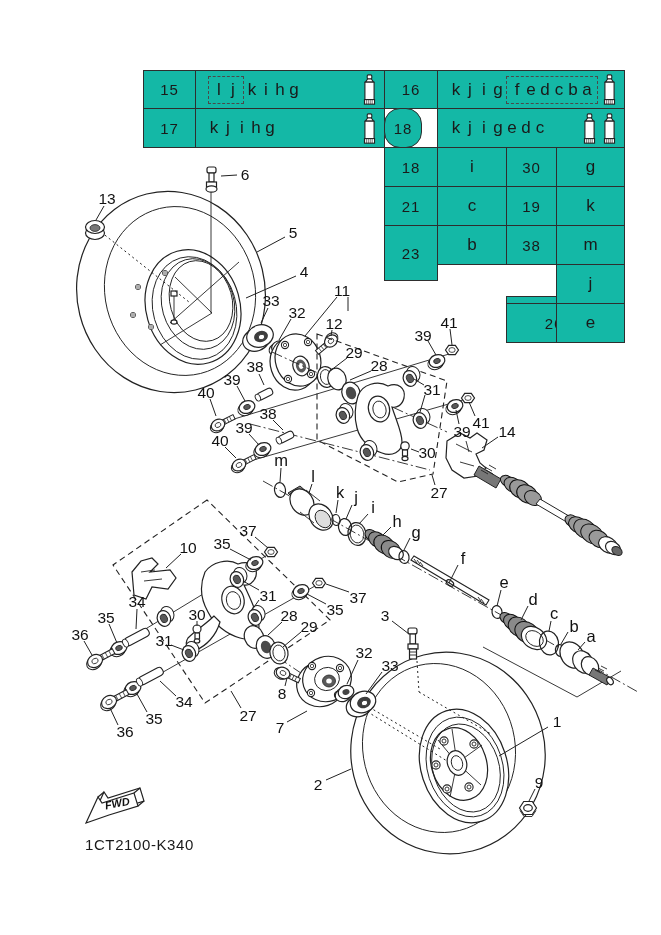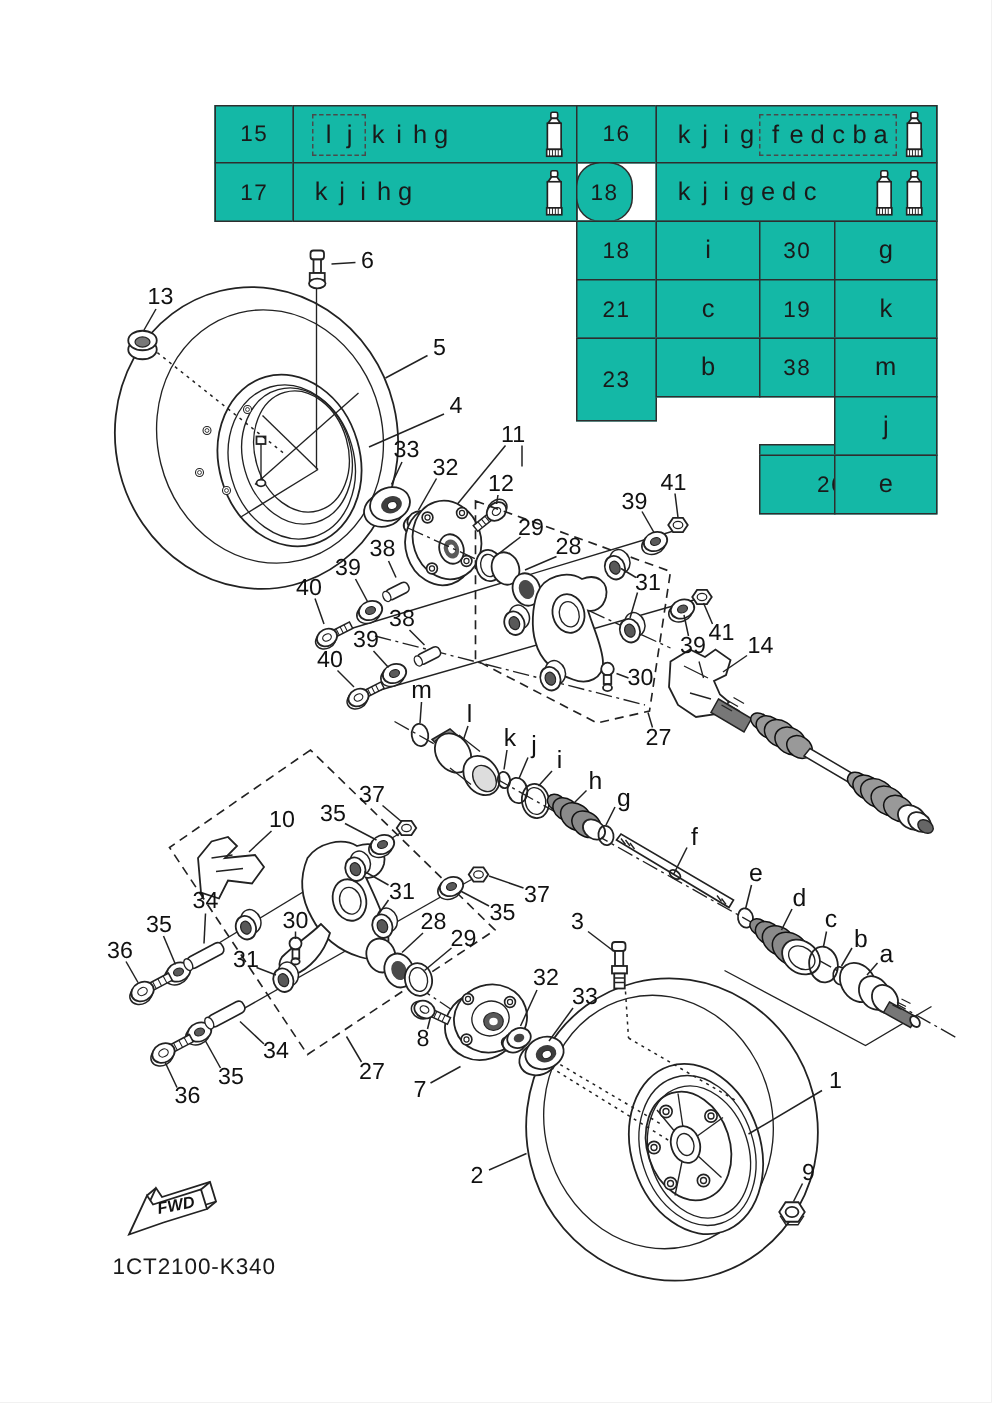--- a/index.html
+++ b/index.html
@@ -27,21 +27,21 @@
   .dash{stroke:#222;fill:none;stroke-width:1.1;stroke-dasharray:6 4;}
   .dashdot{stroke:#222;fill:none;stroke-width:0.9;stroke-dasharray:11 3 2 3;}
   .dot{stroke:#222;fill:none;stroke-width:1;stroke-dasharray:2 3;}
   .leader{stroke:#222;fill:none;stroke-width:1;}
   .plabel{font-family:"Liberation Sans",sans-serif;font-size:15.5px;fill:#111;
           text-anchor:middle;dominant-baseline:central;}
   .plabel.letter{font-size:16.5px;}
   .fwdtext{font-family:"Liberation Sans",sans-serif;font-size:11px;font-weight:bold;
            font-style:italic;fill:#111;text-anchor:middle;}
 
-  .code{position:absolute;left:75px;top:836px;font-size:15px;letter-spacing:0.6px;}
+  .code{position:absolute;left:85px;top:836px;font-size:15px;letter-spacing:0.6px;}
 </style>
 </head>
 <body>
 
 <div class="page">
 
 <svg class="diagram" viewBox="0 0 661 935">
   <defs>
     <g id="tubeicon" stroke="#222" fill="#fff" stroke-width="1.2">
       <rect x="5.5" y="2" width="5" height="4.5" rx="1.2"></rect>

